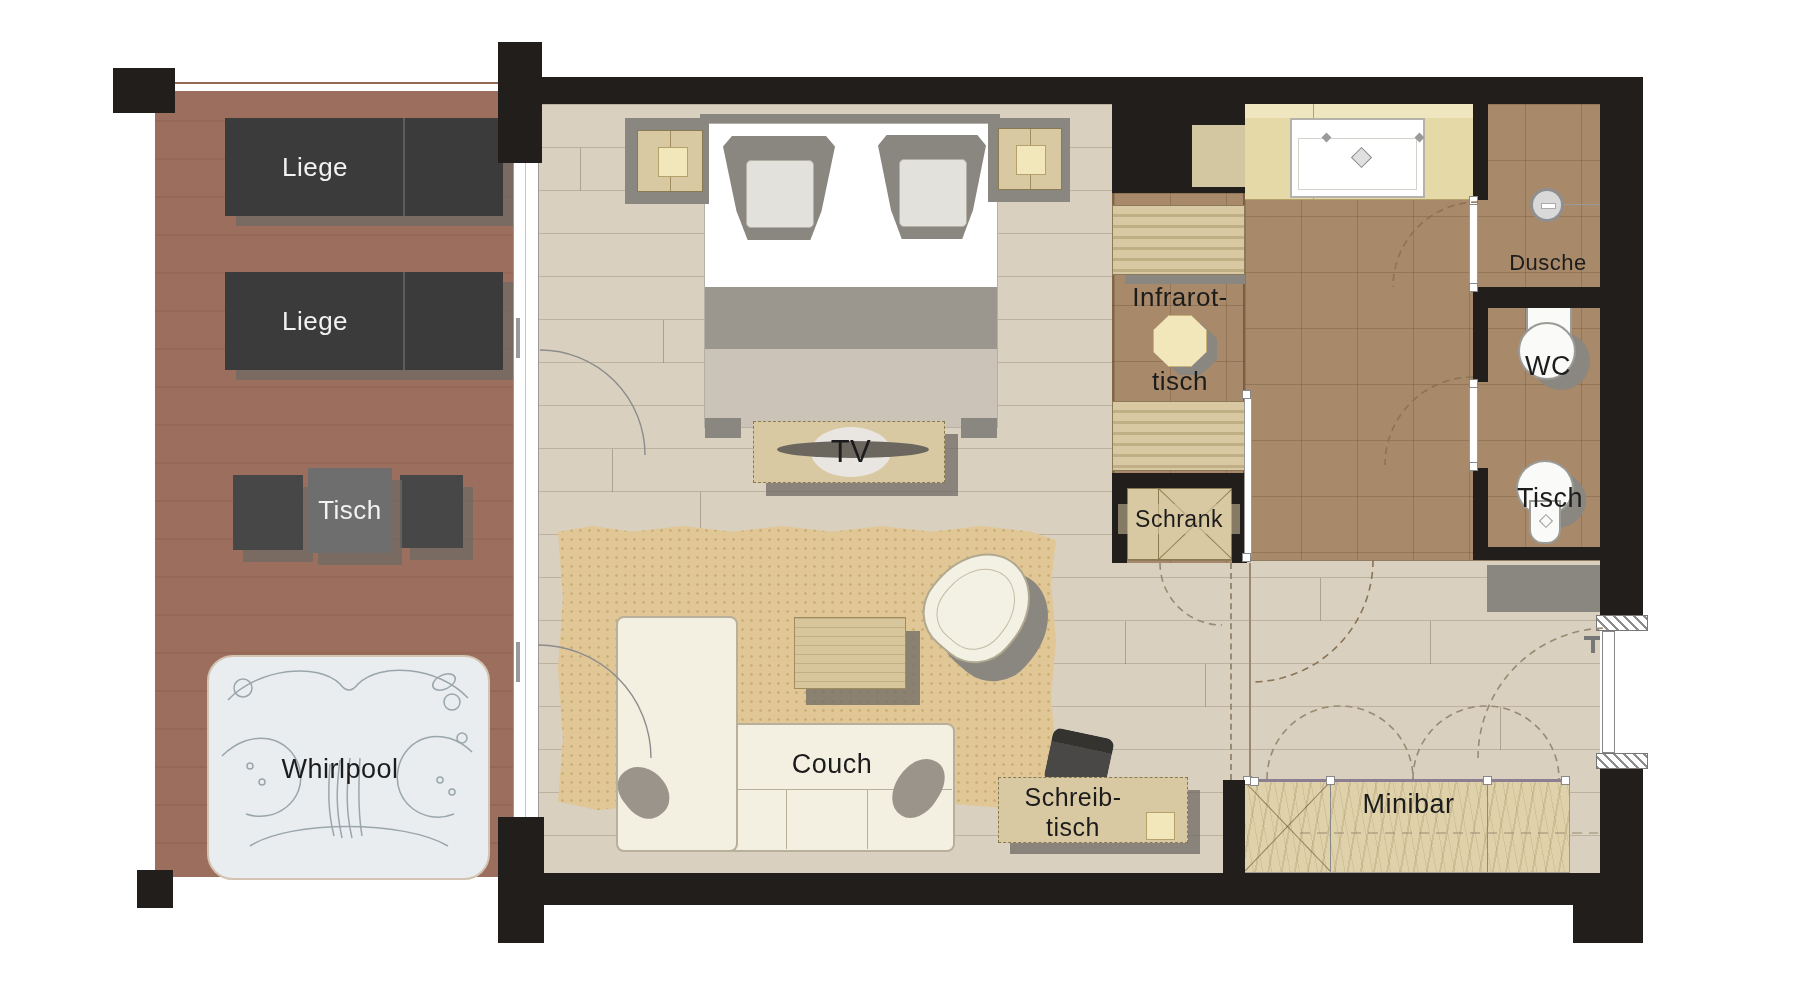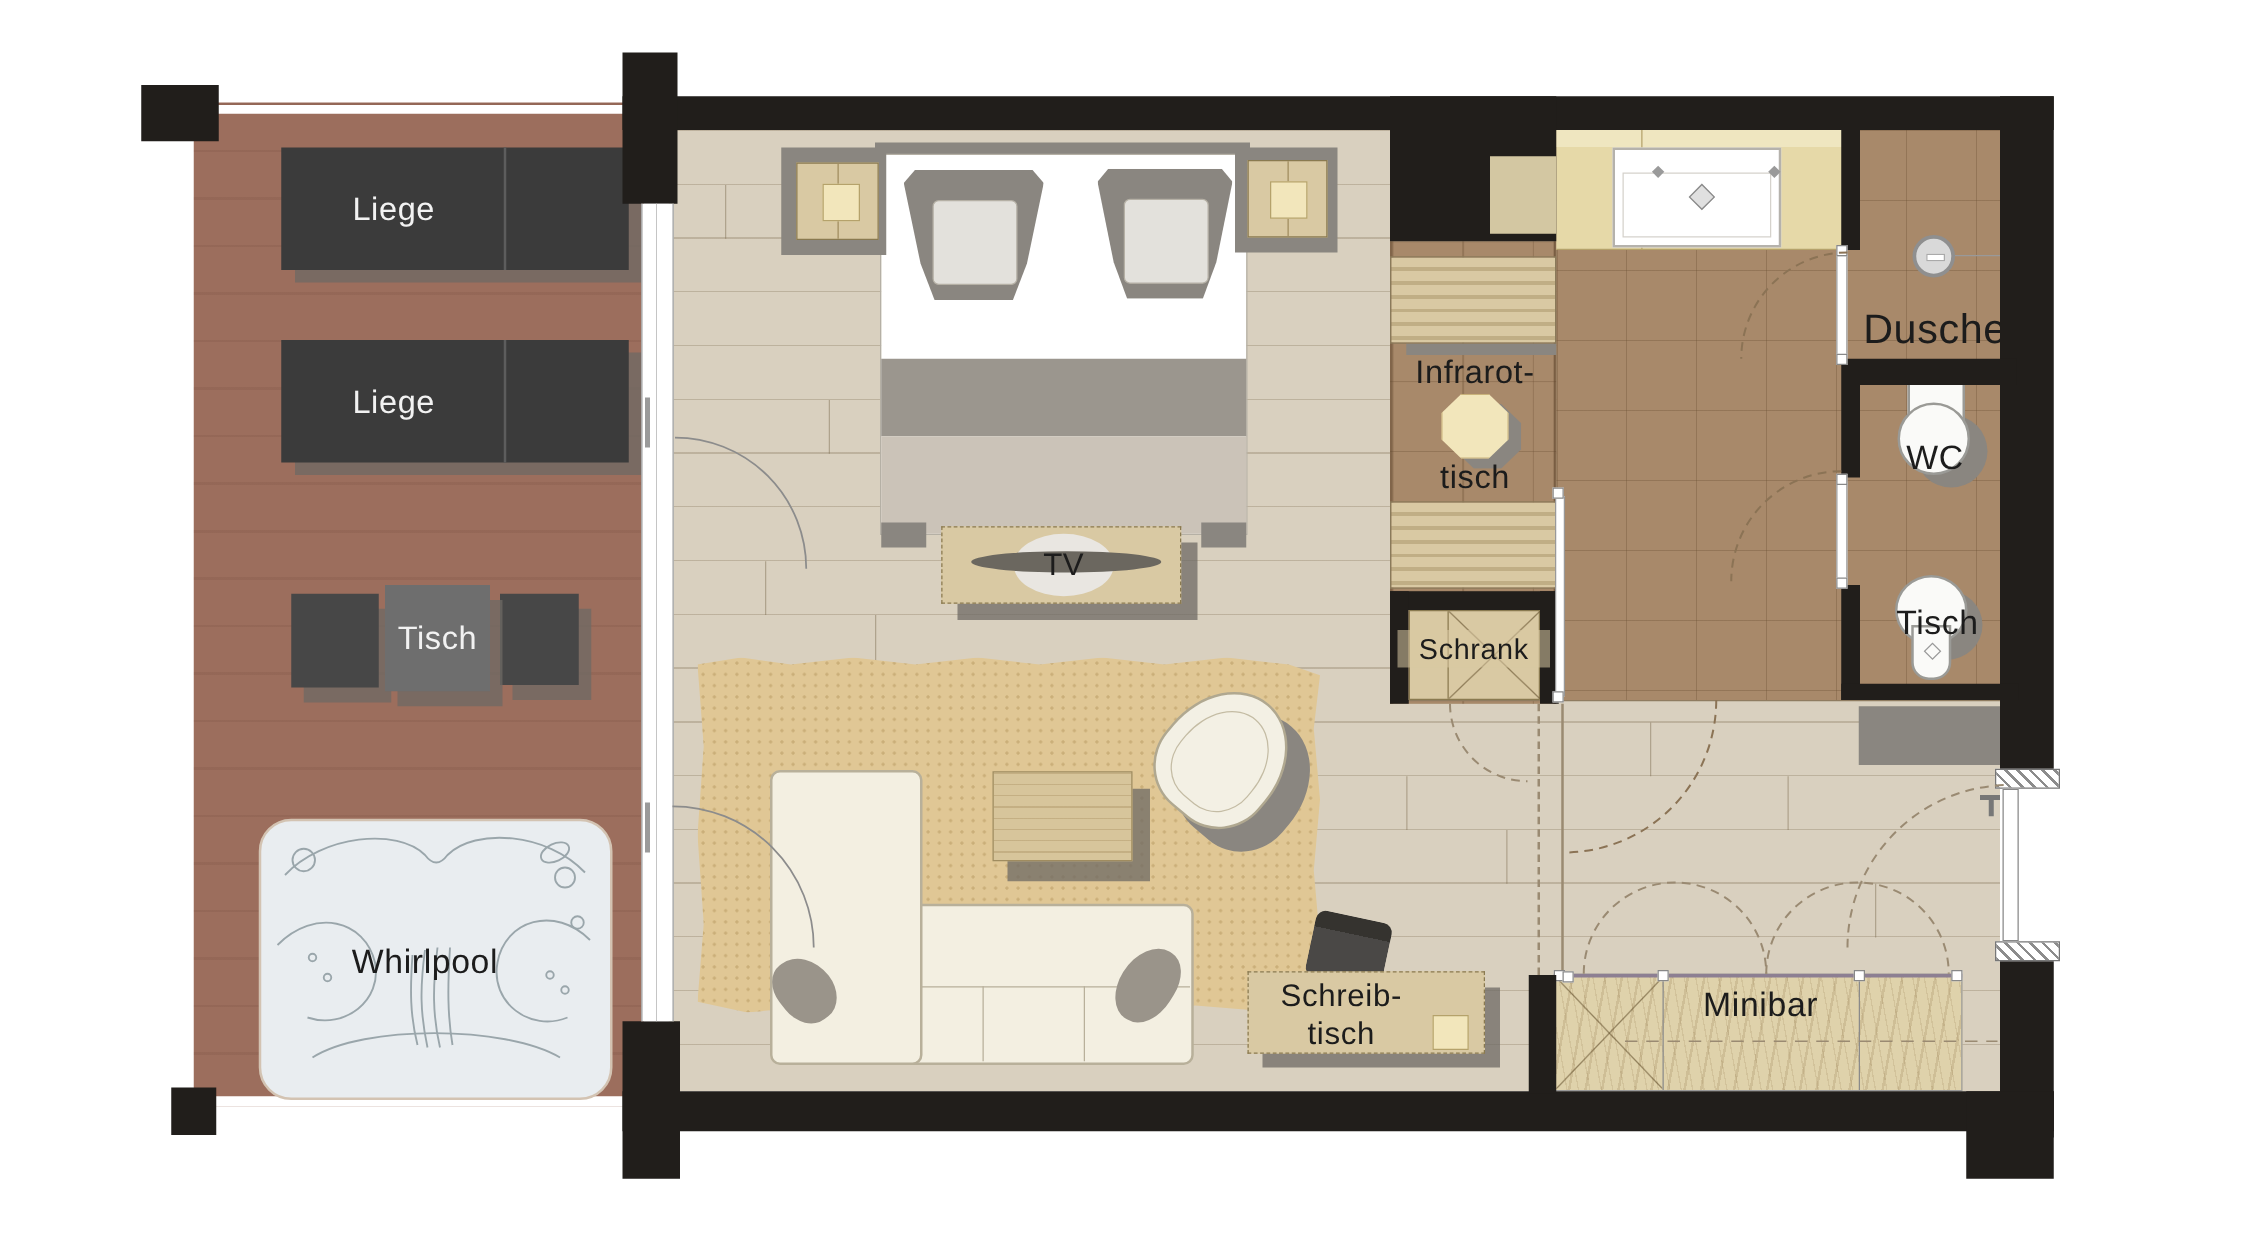--- a/index.html
+++ b/index.html
@@ -102,21 +102,21 @@
   <div class="abs" style="left:988px;top:118px;width:82px;height:84px;background:#8a8680;"></div>
   <div class="abs beige" style="left:998px;top:128px;width:64px;height:62px;">
     <div class="abs" style="left:50%;top:0;width:1px;height:100%;background:#a08c5f;"></div>
   </div>
   <div class="abs" style="left:1016px;top:145px;width:28px;height:28px;background:#f2e6bb;border:1px solid #b5a26b;"></div>
 
   <div class="abs shadow" style="left:766px;top:434px;width:192px;height:62px;"></div>
   <div class="abs beige" style="left:753px;top:421px;width:192px;height:62px;border-style:dashed;"></div>
   <div class="abs" style="left:811px;top:427px;width:80px;height:50px;background:#e9e6e1;border-radius:50%;"></div>
   <div class="abs" style="left:777px;top:441px;width:152px;height:17px;background:#6b675f;border-radius:50%;"></div>
-  <div class="label" style="left:801px;top:427px;width:100px;height:50px;font-size:25px;">TV</div>
+  <div class="label" style="left:801px;top:427px;width:100px;height:50px;font-size:31px;">TV</div>
 
   <div class="abs" style="left:558px;top:526px;width:498px;height:284px;background:#e0c795;
        background-image:radial-gradient(rgba(160,128,68,.35) 1px,transparent 1.6px);background-size:9px 9px;
        clip-path:polygon(0% 2%,7% 0%,15% 2%,25% 0%,35% 2%,45% 0%,55% 2%,65% 0%,75% 2%,85% 0%,95% 2%,100% 5%,99% 20%,100% 40%,99% 60%,100% 80%,99% 95%,94% 100%,80% 98%,65% 100%,50% 98%,35% 100%,20% 98%,8% 100%,0% 97%,1% 75%,0% 50%,1% 25%);"></div>
 
   <div class="abs shadow" style="left:806px;top:631px;width:114px;height:74px;"></div>
   <div class="abs" style="left:794px;top:617px;width:112px;height:72px;background:#d7c59b;border:1px solid #a08c5f;box-sizing:border-box;
        background-image:repeating-linear-gradient(180deg,rgba(140,110,60,.25) 0 1px,transparent 1px 9px);"></div>
 
   <div class="abs" style="left:948px;top:568px;width:98px;height:112px;background:#8a8680;border-radius:50% 50% 42% 42%/55% 55% 38% 38%;transform:rotate(40deg);"></div>
@@ -124,20 +124,21 @@
     <div class="abs" style="left:12px;top:14px;right:12px;bottom:10px;border:1px solid #c4bca4;border-radius:inherit;"></div>
   </div>
 
   <div class="abs" style="left:697px;top:723px;width:258px;height:129px;background:#f3efe1;border:2px solid #b8b09a;border-radius:8px;box-sizing:border-box;"></div>
   <div class="abs" style="left:700px;top:789px;width:252px;height:1px;background:#b8b09a;"></div>
   <div class="abs" style="left:786px;top:789px;width:1px;height:60px;background:#b8b09a;"></div>
   <div class="abs" style="left:867px;top:789px;width:1px;height:60px;background:#b8b09a;"></div>
   <div class="abs" style="left:616px;top:616px;width:122px;height:236px;background:#f3efe1;border:2px solid #b8b09a;border-radius:8px;box-sizing:border-box;"></div>
   <div class="abs" style="left:622px;top:764px;width:44px;height:56px;background:#9a948a;border-radius:45% 60% 50% 50%;transform:rotate(-38deg);"></div>
   <div class="abs" style="left:896px;top:756px;width:44px;height:64px;background:#9a948a;border-radius:55% 45% 50% 50%;transform:rotate(32deg);"></div>
+  <div class="label" style="left:752px;top:736px;width:160px;height:56px;font-size:27px;">Couch</div>
 
   <div class="abs" style="left:1048px;top:733px;width:62px;height:54px;background:#4a4846;border-radius:8px;transform:rotate(12deg);
        background-image:linear-gradient(180deg,#35332f 0 14px,transparent 14px);"></div>
   <div class="abs shadow" style="left:1010px;top:790px;width:190px;height:64px;"></div>
   <div class="abs beige" style="left:998px;top:777px;width:190px;height:66px;border-style:dashed;"></div>
   <div class="abs" style="left:1146px;top:812px;width:27px;height:26px;background:#f2e6bb;border:1px solid #b5a26b;"></div>
   <div class="label" style="left:998px;top:782px;width:150px;height:30px;font-size:25px;">Schreib-</div>
   <div class="label" style="left:998px;top:812px;width:150px;height:30px;font-size:25px;">tisch</div>
 
   <div class="abs" style="left:1243px;top:779px;width:327px;height:94px;background:#dfd2ab;border:1px solid #9a9a9a;box-sizing:border-box;
@@ -176,21 +177,21 @@
     <div class="abs" style="left:6px;top:18px;right:6px;bottom:6px;border:1px solid #d5d2cc;"></div>
   </div>
   <div class="abs" style="left:1354px;top:150px;width:13px;height:13px;background:#e0e0e0;border:1px solid #8a8a8a;transform:rotate(45deg);"></div>
   <div class="abs" style="left:1323px;top:134px;width:7px;height:7px;background:#9a9a9a;transform:rotate(45deg);"></div>
   <div class="abs" style="left:1416px;top:134px;width:7px;height:7px;background:#9a9a9a;transform:rotate(45deg);"></div>
 
   <div class="abs" style="left:1562px;top:204px;width:38px;height:1px;background:#999;"></div>
   <div class="abs" style="left:1530px;top:188px;width:34px;height:34px;background:#d9d9d9;border:3px solid #8f8f8f;border-radius:50%;box-sizing:border-box;">
     <div class="abs" style="left:8px;top:12px;width:13px;height:4px;background:#fff;border:1px solid #aaa;"></div>
   </div>
-  <div class="label" style="left:1480px;top:248px;width:136px;height:30px;font-size:33px;">Dusche</div>
+  <div class="label" style="left:1480px;top:248px;width:136px;height:30px;font-size:22px;">Dusche</div>
 
   <div class="abs" style="left:1532px;top:332px;width:58px;height:58px;background:#8a8680;border-radius:50%;"></div>
   <div class="abs fixture" style="left:1526px;top:306px;width:46px;height:30px;"></div>
   <div class="abs fixture" style="left:1518px;top:322px;width:58px;height:58px;border-radius:50%;"></div>
   <div class="label" style="left:1513px;top:350px;width:70px;height:32px;font-size:27px;">WC</div>
 
   <div class="abs" style="left:1528px;top:472px;width:58px;height:56px;background:#8a8680;border-radius:50%;"></div>
   <div class="abs fixture" style="left:1516px;top:460px;width:58px;height:56px;border-radius:50%;"></div>
   <div class="abs fixture" style="left:1529px;top:500px;width:32px;height:44px;border-radius:0 0 14px 14px;"></div>
   <div class="abs" style="left:1541px;top:516px;width:8px;height:8px;border:1px solid #9a9a9a;transform:rotate(45deg);"></div>

